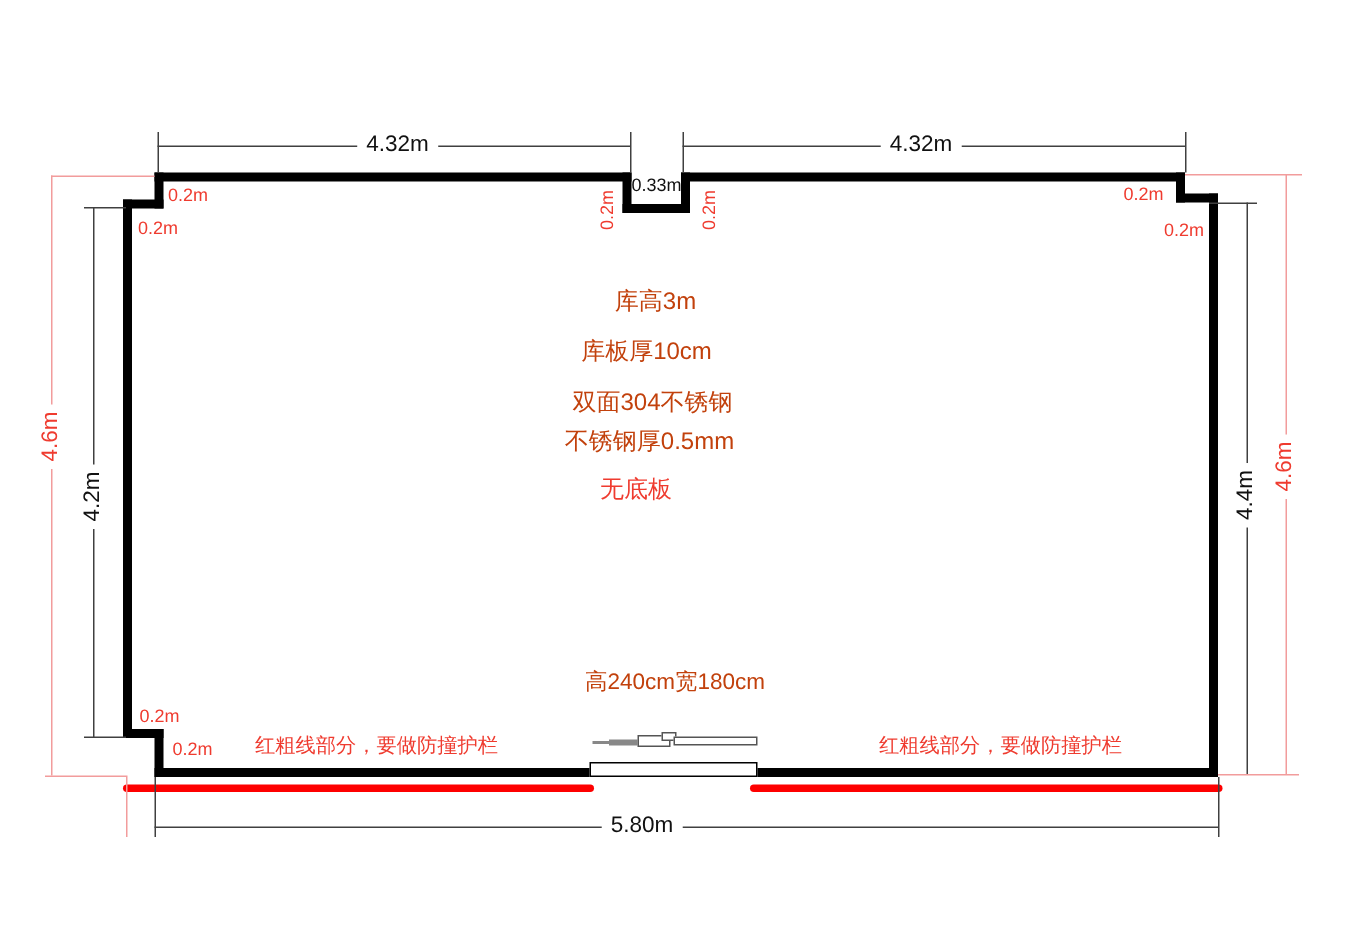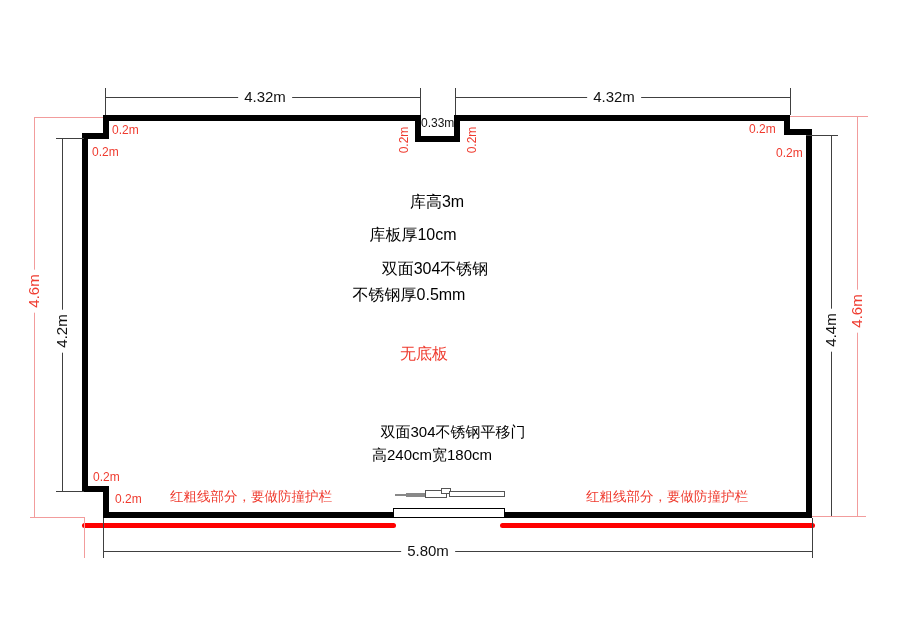--- a/index.html
+++ b/index.html
@@ -18,21 +18,21 @@
   }
   .lbl.red{color:var(--red-text,#ef3b2f);}
   .vlbl{
     position:absolute;font-size:15px;line-height:1.1;color:#111;background:#fff;
     padding:0 5px;transform:translate(-50%,-50%) rotate(-90deg);white-space:nowrap;z-index:4;
   }
   .vlbl.red{color:var(--red-text,#ef3b2f);}
   .sm{position:absolute;font-size:12px;line-height:1.1;color:var(--red-text,#ef3b2f);white-space:nowrap;z-index:4;}
   .sm.blk{color:#111;}
   .sm.rot{transform:translate(-50%,-50%) rotate(-90deg);}
-  .note{position:absolute;font-size:16px;line-height:1.15;color:#000000;transform:translateX(-50%);white-space:nowrap;z-index:4;}
+  .note{position:absolute;font-size:16px;line-height:1.15;color:#c2410c;transform:translateX(-50%);white-space:nowrap;z-index:4;}
   .note.red{color:var(--red-text,#ef3b2f);}
   .note.s15{font-size:15px;}
   .gnote{position:absolute;font-size:13.5px;color:var(--red-text,#ef3b2f);white-space:nowrap;z-index:4;}
   .door-frame{position:absolute;background:#fff;border:1px solid #000;z-index:5;}
   .trk-box{position:absolute;background:#fff;border:1px solid #555;z-index:5;}
   .trk-bar{position:absolute;background:#888;z-index:5;}
 </style>
 </head>
 <body>
 
@@ -94,26 +94,25 @@
   <span class="sm" style="left:112px;top:124px;">0.2m</span>
   <span class="sm" style="left:92px;top:146px;">0.2m</span>
   <span class="sm rot" style="left:405px;top:140px;">0.2m</span>
   <span class="sm rot" style="left:473px;top:140px;">0.2m</span>
   <span class="sm" style="left:749px;top:123px;">0.2m</span>
   <span class="sm" style="left:776px;top:147px;">0.2m</span>
   <span class="sm" style="left:93px;top:471px;">0.2m</span>
   <span class="sm" style="left:115px;top:493px;">0.2m</span>
 
   <span class="note" style="left:437px;top:193px;">库高3m</span>
-  <span class="note" style="left:413px;top:226px;">库板厚10cm</span>
+  <span class="note" style="left:431px;top:226px;">库板厚10cm</span>
   <span class="note" style="left:435px;top:260px;">双面304不锈钢</span>
-  <span class="note" style="left:409px;top:286px;">不锈钢厚0.5mm</span>
-  <span class="note red" style="left:424px;top:345px;">无底板</span>
-  <span class="note s15" style="left:453px;top:423px;">双面304不锈钢平移门</span>
-  <span class="note s15" style="left:432px;top:446px;">高240cm宽180cm</span>
+  <span class="note" style="left:433px;top:286px;">不锈钢厚0.5mm</span>
+  <span class="note red" style="left:424px;top:318px;">无底板</span>
+  <span class="note s15" style="left:450px;top:446px;">高240cm宽180cm</span>
   <span class="gnote" style="left:170px;top:488px;">红粗线部分，要做防撞护栏</span>
   <span class="gnote" style="left:586px;top:488px;">红粗线部分，要做防撞护栏</span>
 
   <div class="door-frame" style="left:393px;top:508px;width:110px;height:8px;"></div>
   <div class="trk-bar" style="left:395px;top:494px;width:12px;height:2px;"></div>
   <div class="trk-bar" style="left:406px;top:493px;width:20px;height:4px;"></div>
   <div class="trk-box" style="left:425px;top:490px;width:20px;height:6px;"></div>
   <div class="trk-box" style="left:441px;top:488px;width:8px;height:4px;"></div>
   <div class="trk-box" style="left:449px;top:491px;width:54px;height:4px;"></div>
 

